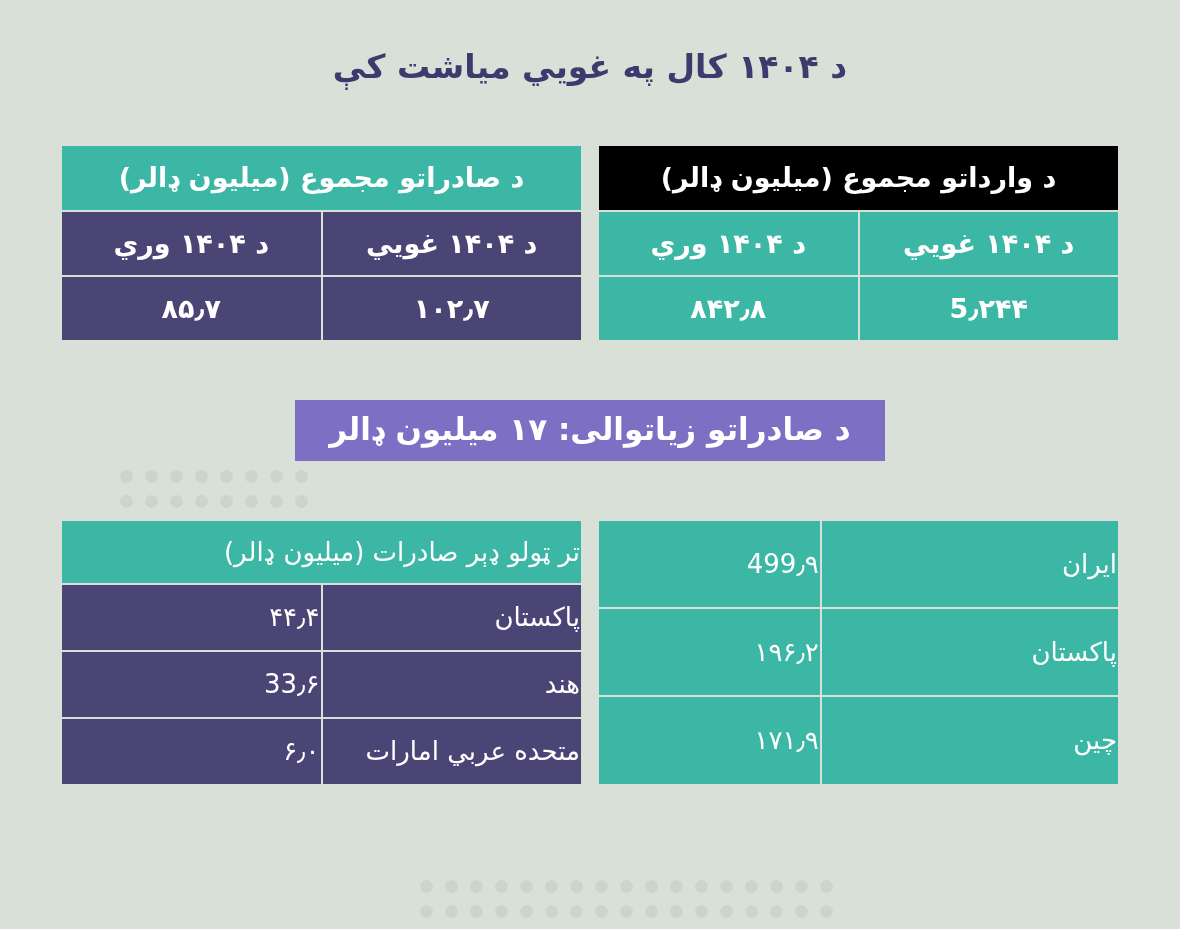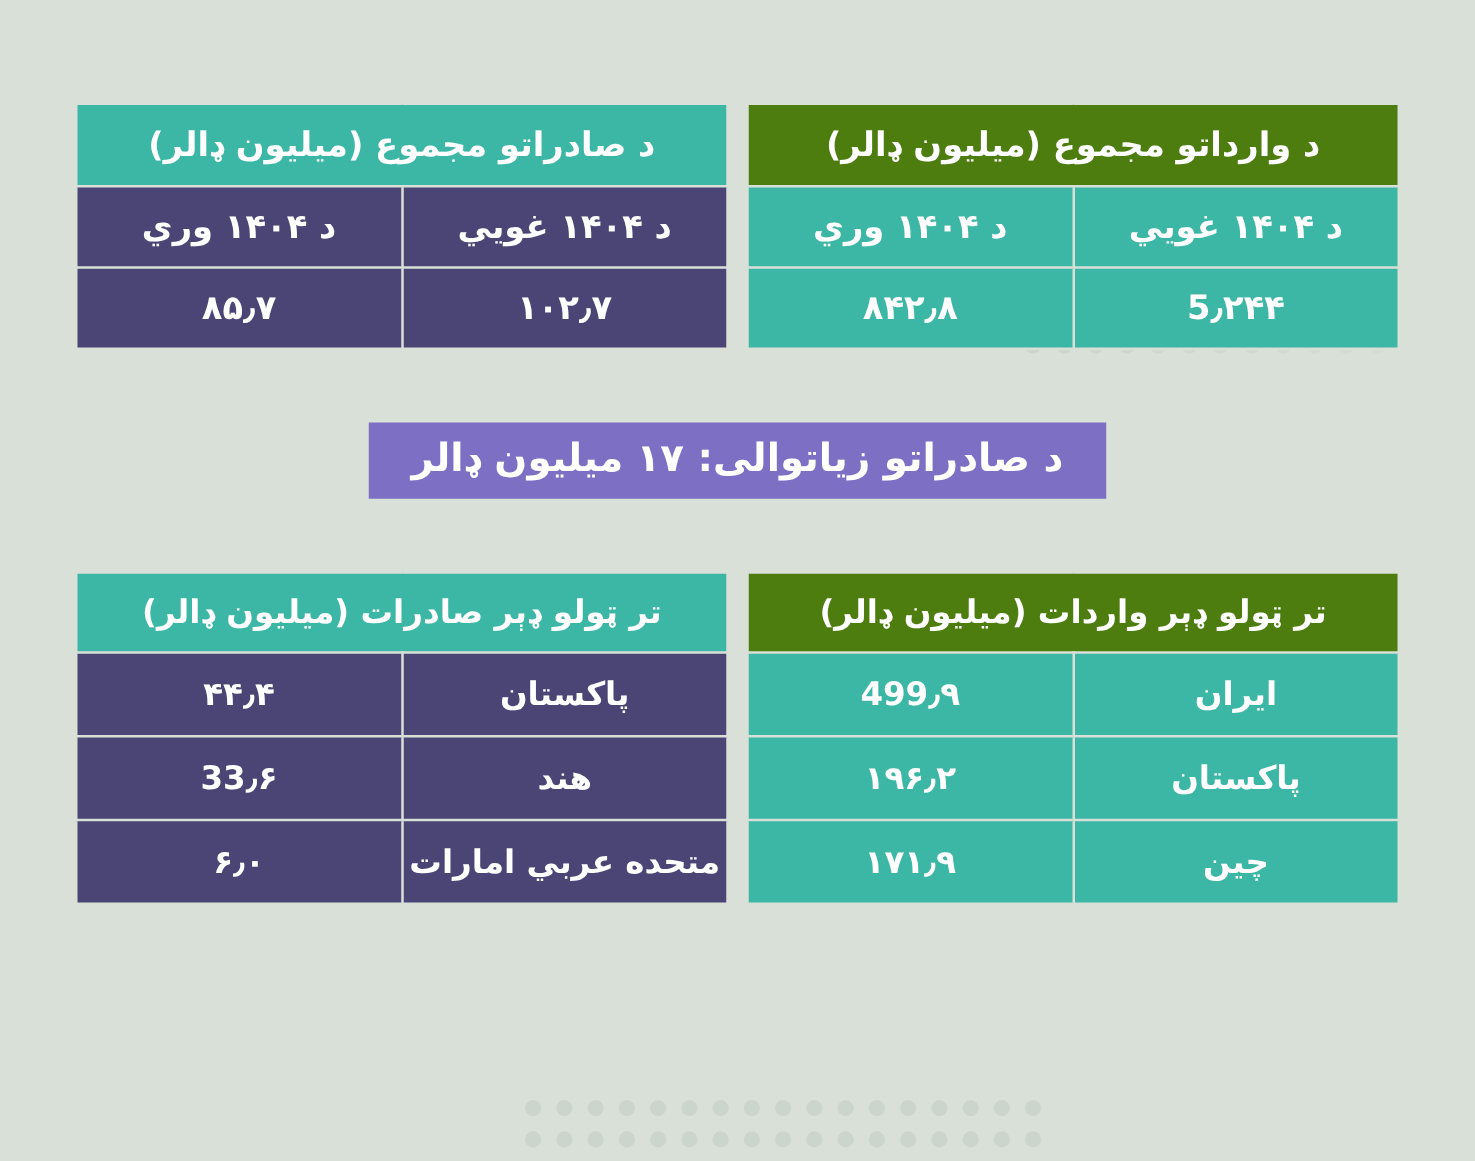--- a/index.html
+++ b/index.html
@@ -76,21 +76,21 @@
     white-space: nowrap;
   }
   .tbl .hdr {
     font-size: 27px;
     height: 64px;
   }
 
   
   .teal-hdr { background: #3cb7a5; }
   .teal-cell { background: #3cb7a5; }
-  .purple-hdr { background: #4d7c0f; }
+  .purple-hdr { background: #000000; }
   .purple-cell { background: #4a4575; }
 
   .mid-banner-wrap {
     display: flex;
     justify-content: center;
     margin-top: 58px;
   }
   .mid-banner {
     background: #7c6fc4;
     color: #ffffff;
@@ -109,22 +109,21 @@
     margin-top: 58px;
   }
   .tbl2 {
     width: 531px;
     border-collapse: collapse;
     direction: rtl;
     table-layout: fixed;
   }
   .tbl2 td {
     border: 2px solid #d8e0d8;
-    text-align: center;
-    font-weight: bold;
+    font-weight: normal;
     color: #ffffff;
     height: 63px;
     font-size: 26px;
     white-space: nowrap;
   }
   .tbl2 .hdr {
     height: 60px;
     font-size: 26px;
   }
   .val-col { width: 42%; }
@@ -301,20 +300,21 @@
     <span style="width: 13px; height: 13px; left: 300px; top: 25px;"></span>
     <span style="width: 13px; height: 13px; left: 325px; top: 25px;"></span>
     <span style="width: 13px; height: 13px; left: 350px; top: 25px;"></span>
     <span style="width: 13px; height: 13px; left: 375px; top: 25px;"></span>
     <span style="width: 13px; height: 13px; left: 400px; top: 25px;"></span>
   </div>
 
 <div class="page">
 
   <h1 class="headline">
+    <span>د ۱۴۰۴ کال په غويي مياشت کې</span>
   </h1>
 
   <div class="tables-row">
 
     <table class="tbl">
       <tbody>
           <tr>
         <td class="hdr purple-hdr" colspan="2">د وارداتو مجموع (ميليون ډالر)</td>
       </tr>
       <tr>
@@ -347,23 +347,20 @@
   </div>
 
   <div class="mid-banner-wrap">
     <div class="mid-banner">د صادراتو زياتوالی: ۱۷ ميليون ډالر</div>
   </div>
 
   <div class="tables-row2">
 
     <table class="tbl2">
       <tbody>
-          <tr>
-        <td class="hdr purple-hdr" colspan="2">تر ټولو ډېر واردات (ميليون ډالر)</td>
-      </tr>
       <tr>
         <td class="teal-cell">ايران</td>
         <td class="teal-cell val-col">499٫۹</td>
       </tr>
       <tr>
         <td class="teal-cell">پاکستان</td>
         <td class="teal-cell val-col">۱۹۶٫۲</td>
       </tr>
       <tr>
         <td class="teal-cell">چين</td>

